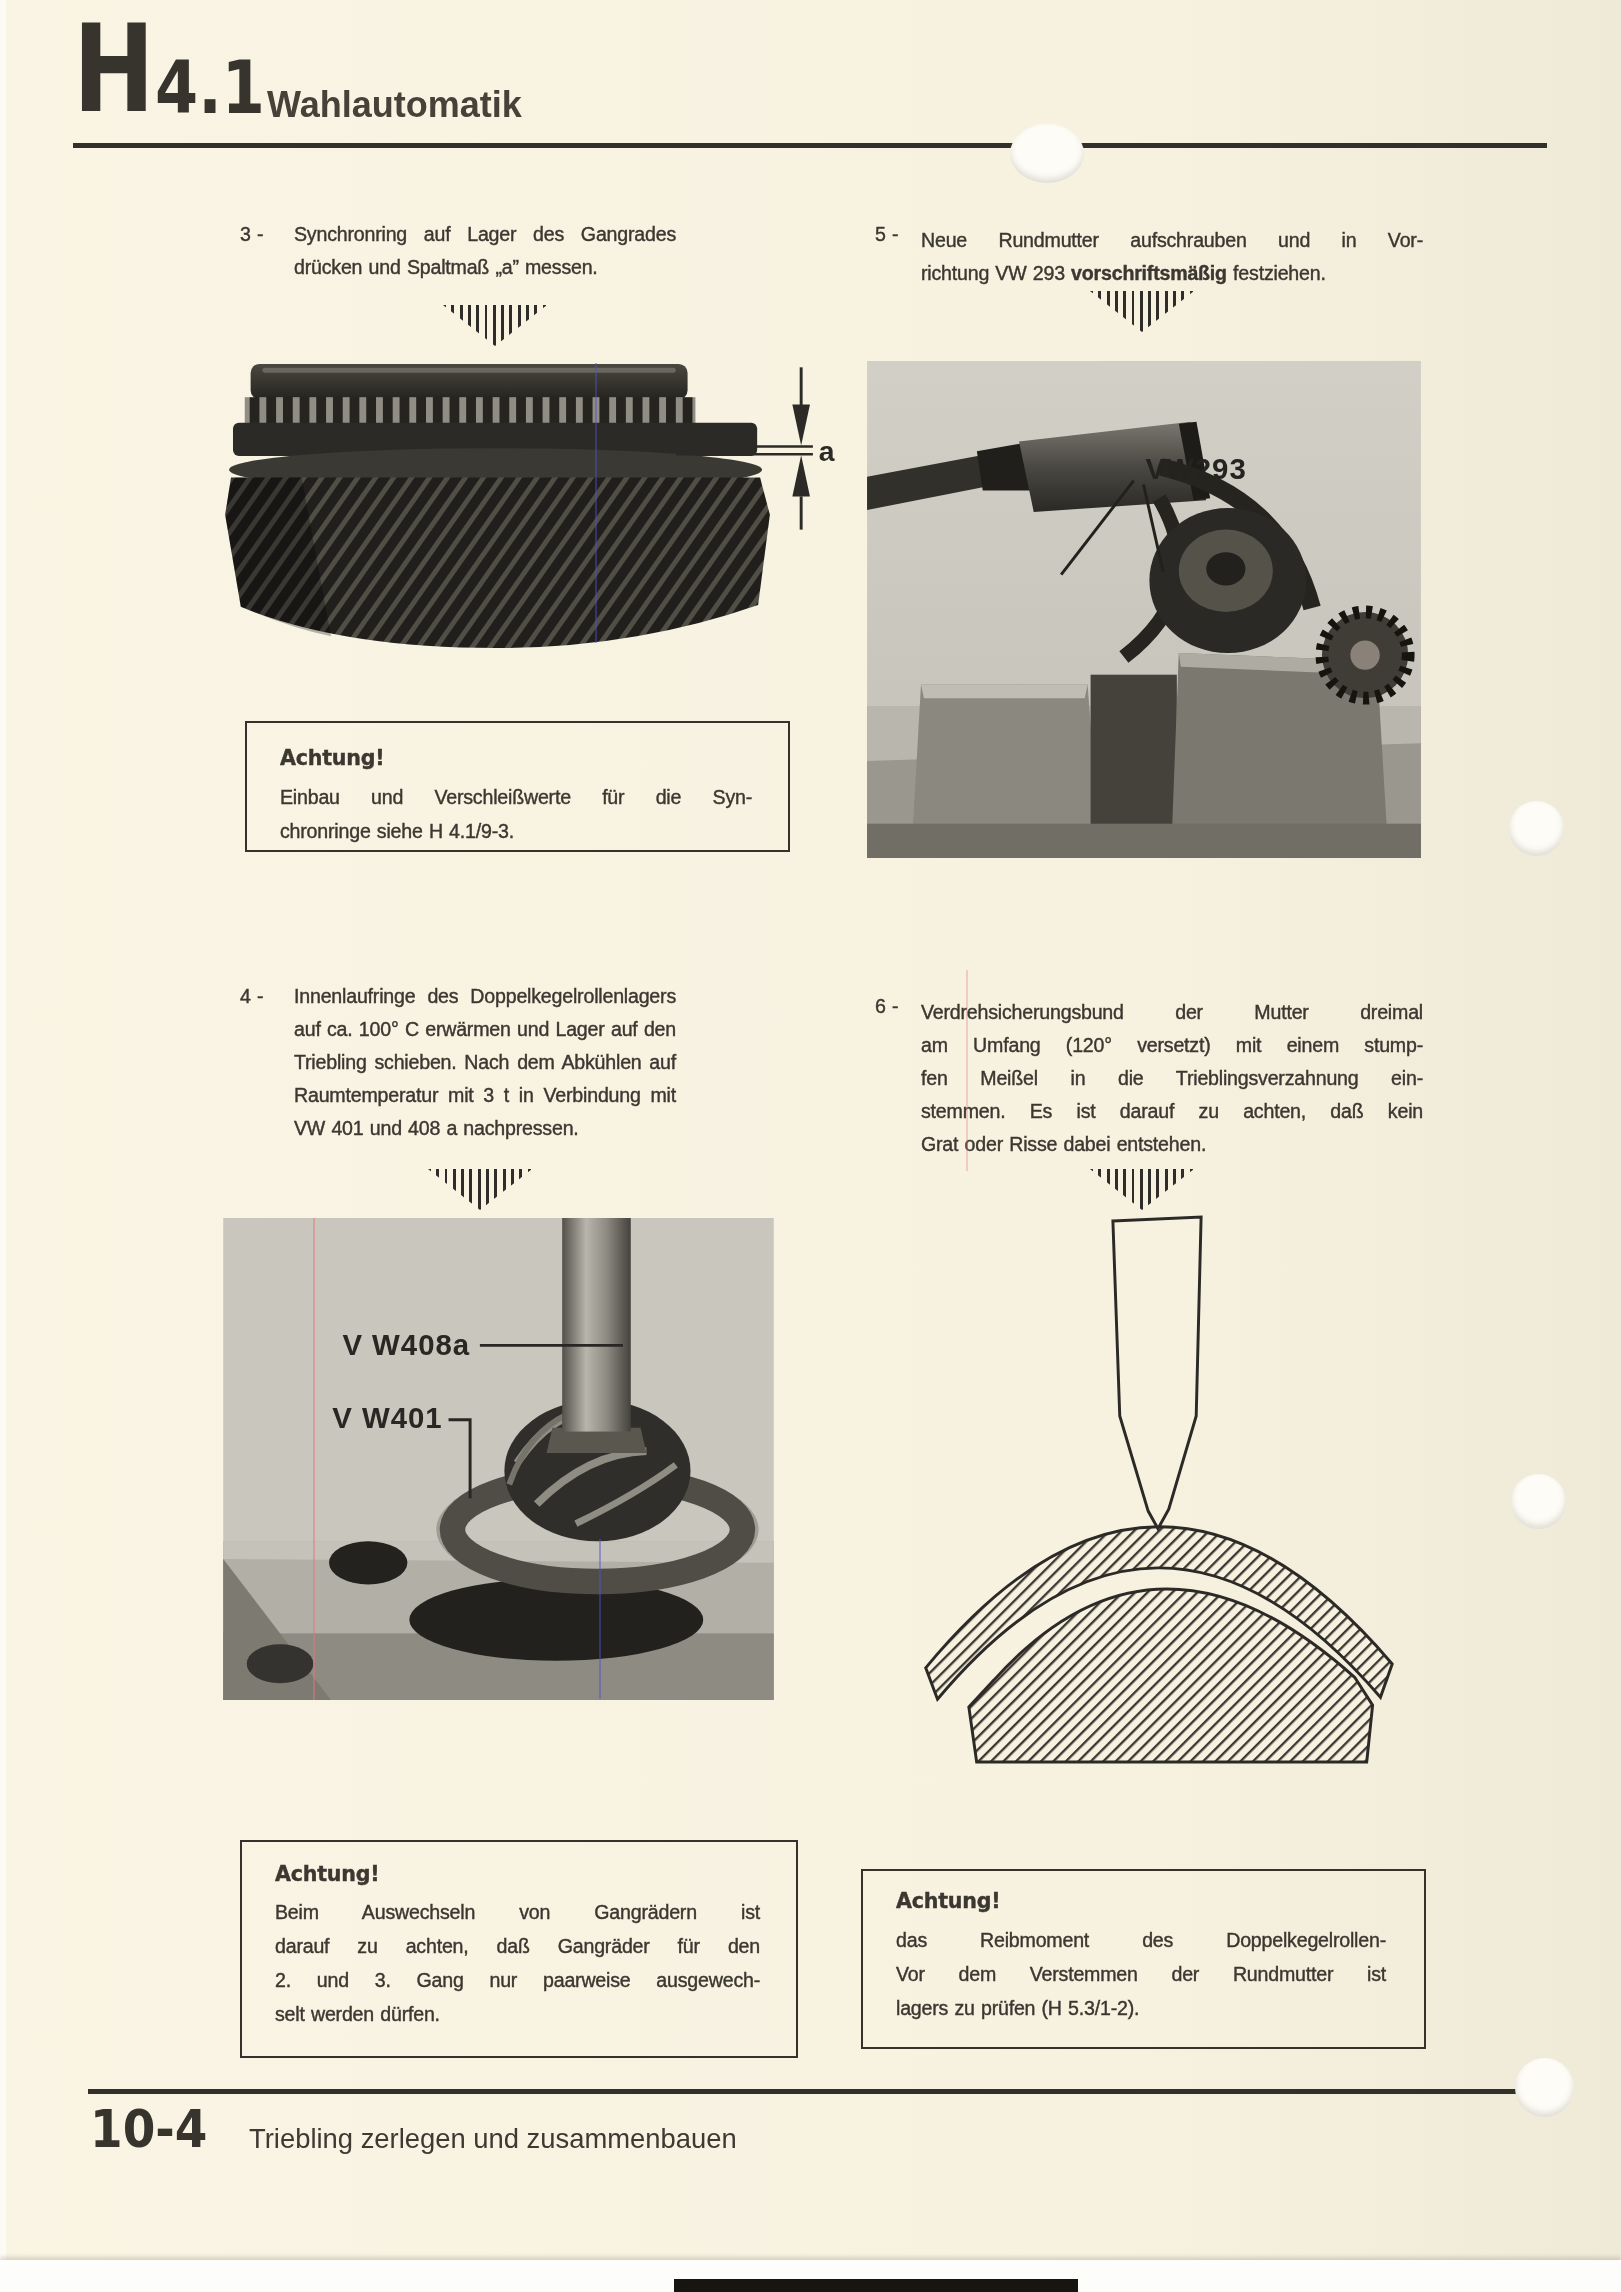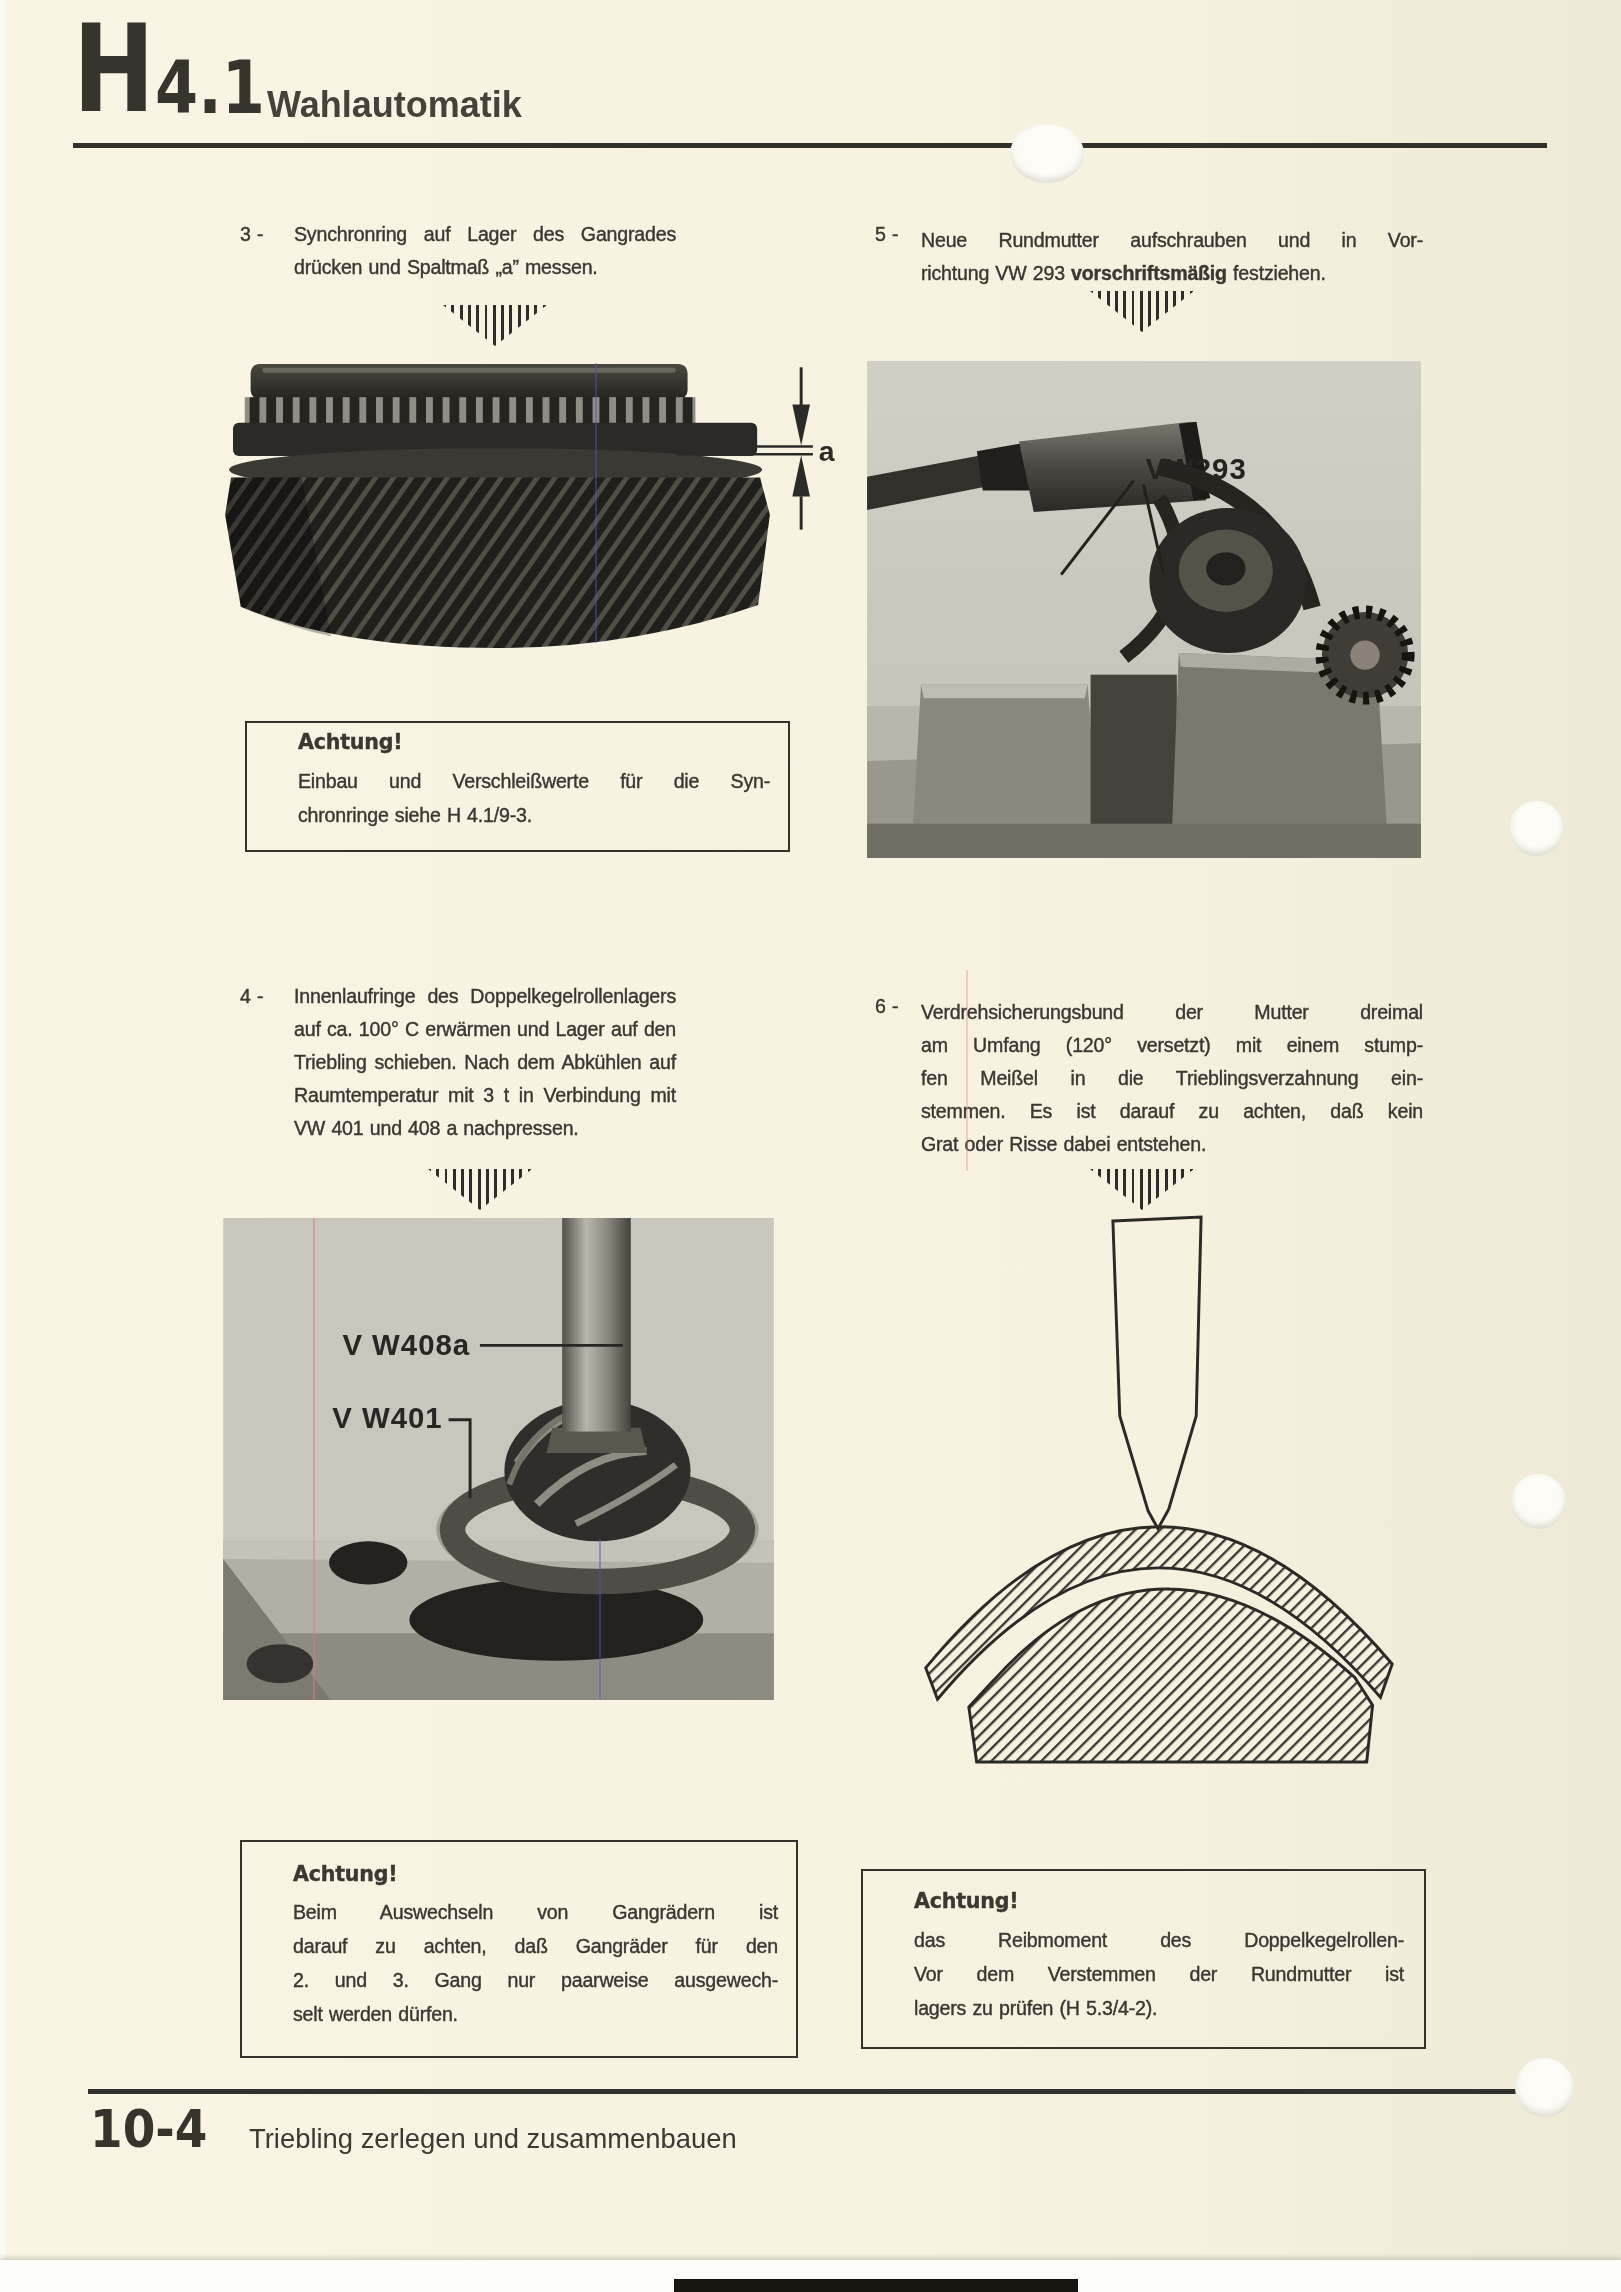--- a/index.html
+++ b/index.html
@@ -14,21 +14,21 @@
   .step{display:flex;}
   .stepnum{flex:none;}
   .col-l .stepnum{width:54px;}
   .col-r .stepnum{width:46px;}
   .col-l .steplines{width:382px;}
   .col-r .steplines{width:502px;margin-top:6px;}
   .marker{clip-path:polygon(0 0,100% 0,50% 100%);
           background:repeating-linear-gradient(90deg,#2f2d29 0 2.9px,rgba(0,0,0,0) 2.9px 8.3px);
           width:104px;height:41px;}
   .notebox{border:2.9px solid #35322c;}
-  .note-inner{padding:5px 29px 0 33px;margin-left:18px;}
+  .note-inner{padding:21px 29px 0 33px;}
   .note-title{font-family:"DejaVu Sans",sans-serif;font-weight:bold;font-size:20.6px;line-height:29px;margin-bottom:6.9px;}
   .note-lines{line-height:34px;}
   .rule{background:#32302a;height:4.9px;}
   .hole{border-radius:50%;background:#fdfcf6;box-shadow:inset 0 -3.9px 6.9px rgba(90,85,60,0.18);}
   .artifact{width:2px;}
   svg text{font-family:"Liberation Sans",sans-serif;font-weight:bold;letter-spacing:1px;}
   .hdr{font-family:"DejaVu Sans",sans-serif;font-weight:bold;line-height:1;color:#37342e;
        transform-origin:0 0;}
 </style>
 </head>
@@ -220,21 +220,21 @@
       </div>
     </div>
   </div>
 
   <div class="abs notebox" style="left:861px;top:1869px;width:561px;height:176px;">
     <div class="note-inner body-text" style="padding-top:15.7px;">
       <div class="note-title">Achtung!</div>
       <div class="note-lines" style="width:490px;">
         <div class="jline">das Reibmoment des Doppelkegelrollen-</div>
         <div class="jline">Vor dem Verstemmen der Rundmutter ist</div>
-        <div class="lline">lagers zu prüfen (H 5.3/4-2).</div>
+        <div class="lline">lagers zu prüfen (H 5.3/1-2).</div>
       </div>
     </div>
   </div>
 
   <div class="abs rule" style="left:88px;top:2089px;width:1457px;"></div>
   <div class="abs hdr" style="left:90px;top:2104px;font-size:51px;transform:scaleX(0.92);">10-4</div>
   <div class="abs" style="left:249px;top:2123px;font-size:27.4px;font-weight:normal;color:#3d3933;">Triebling zerlegen und zusammenbauen</div>
 
   <div class="abs hole" style="left:1010px;top:124px;width:74px;height:59px;"></div>
   <div class="abs hole" style="left:1509px;top:801px;width:55px;height:55px;"></div>

